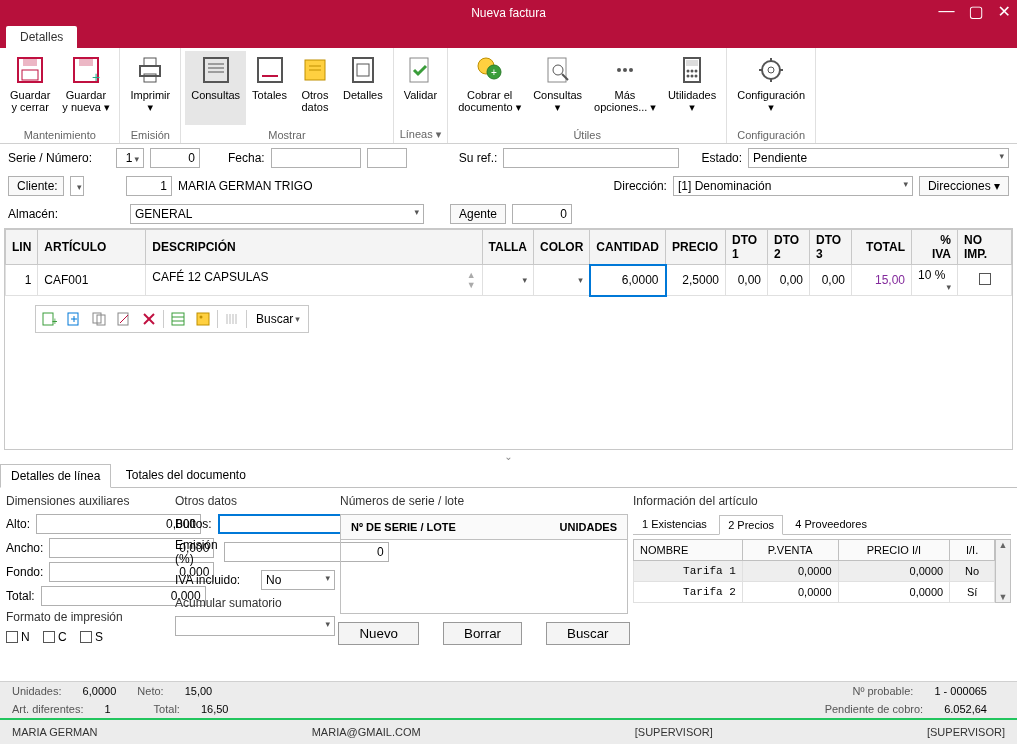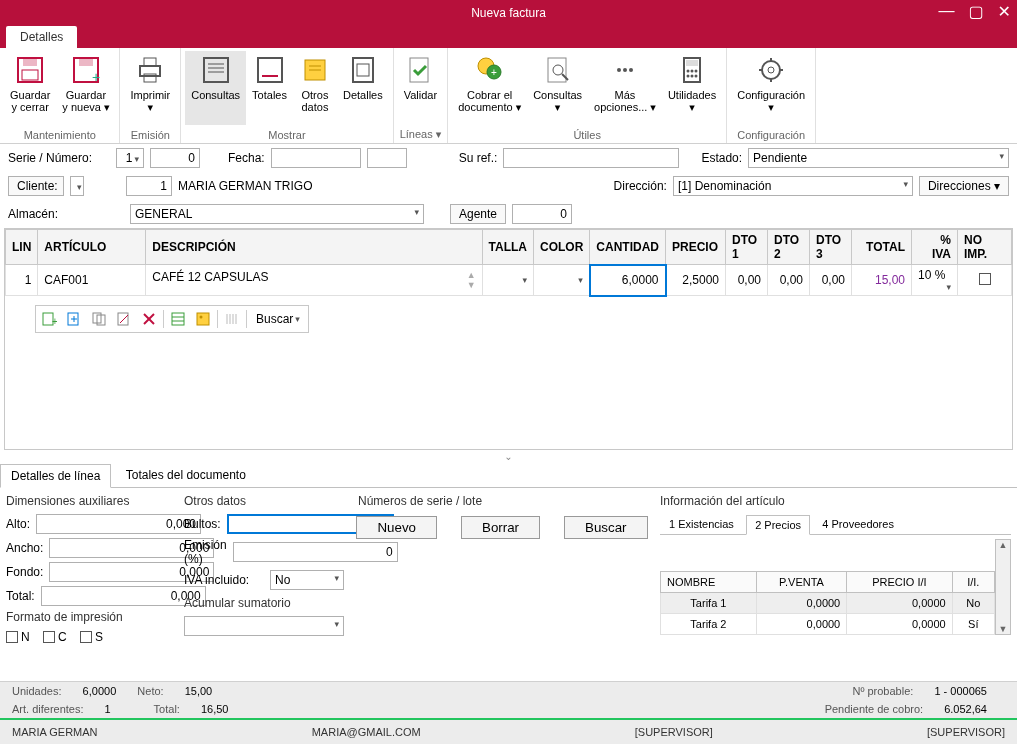--- a/index.html
+++ b/index.html
@@ -25,45 +25,45 @@
 .tbl th { background: #f4f4f4; border: 1px solid #c8c8c8; padding: 3px 6px; font-weight: bold; text-align: left; font-size: 12px; }
 .tbl td { border: 1px solid #e0e0e0; padding: 3px 6px; height: 22px; }
 .tbl .num { text-align: right; }
 .grid-wrap { border: 1px solid #c8c8c8; margin: 0 4px; height: 222px; position: relative; background: #fff; }
 .toolbar { display: flex; align-items: center; gap: 3px; border: 1px solid #c8c8c8; padding: 2px; margin: 8px 0 0 30px; width: fit-content; }
 .toolbar .tbtn { width: 22px; height: 22px; display: flex; align-items: center; justify-content: center; cursor: pointer; }
 .resizer { text-align: center; color: #888; font-size: 10px; padding: 1px; }
 .lowtabs { border-bottom: 1px solid #c0c0c0; }
 .lowtabs .lt { display: inline-block; padding: 4px 10px; cursor: pointer; border: 1px solid transparent; }
 .lowtabs .lt.active { border: 1px solid #c0c0c0; border-bottom: 1px solid #fff; background: #fff; position: relative; top: 1px; }
-.panel-row { display: flex; gap: 14px; padding: 6px 6px 0 6px; }
+.panel-row { display: flex; gap: 5px; padding: 6px 6px 0 6px; }
 .panel { }
 .panel h4 { font-weight: normal; color: #333; margin-bottom: 6px; font-size: 12px; }
 .fld { display: flex; align-items: center; margin-bottom: 4px; gap: 6px; }
 .fld label { width: 60px; }
 .fld input { flex: 1; text-align: right; }
 .btn { border: 1px solid #999; background: #f4f4f4; padding: 3px 20px; cursor: pointer; }
 .subtabs { border-bottom: 1px solid #c0c0c0; margin-bottom: 4px; }
 .subtabs .st { display: inline-block; padding: 3px 8px; border: 1px solid transparent; cursor: pointer; font-size: 11px; }
 .subtabs .st.active { border: 1px solid #c0c0c0; border-bottom: 1px solid #fff; background: #fff; position: relative; top: 1px; }
 .statusbar { position: absolute; bottom: 0; left: 0; right: 0; background: #ececec; border-top: 1px solid #d0d0d0; font-size: 11px; }
 .sb-row { display: flex; justify-content: space-between; padding: 3px 12px; }
 .sb-row div span { margin-right: 18px; color: #555; }
 .sb-user { display: flex; justify-content: space-between; padding: 6px 12px; border-top: 2px solid #22c55e; color: #333; }
 .highlight-cell { border: 2px solid #0078d7 !important; }
 .dropdown { display: inline-block; border: 1px solid #b0b0b0; padding: 2px 4px; position: relative; }
 .dd-arrow { font-size: 9px; color: #555; margin-left: 2px; }
 .chk { display: inline-flex; align-items: center; gap: 3px; margin-right: 10px; cursor:pointer;}
 .chk .box { width: 12px; height: 12px; border: 1px solid #555; display: inline-block; }
 .serie-lote-box { border: 1px solid #c0c0c0; height: 100px; }
 .serie-lote-box .hdr { display: flex; justify-content: space-between; padding: 6px 10px; border-bottom: 1px solid #c0c0c0; background: #fafafa; font-weight: bold; font-size: 11px; }
-.info-tbl { width: 100%; border-collapse: collapse; font-size: 11px; border: 1px solid #c0c0c0; margin-top: 32px; }
+.info-tbl { width: 100%; border-collapse: collapse; font-size: 11px; border: 1px solid #c0c0c0; }
 .info-tbl th { background: #fafafa; border: 1px solid #c0c0c0; padding: 4px 6px; font-weight: normal; }
 .info-tbl td { border: 1px solid #e0e0e0; padding: 4px 6px; text-align: right; }
-.info-tbl td.name { text-align: center; }
+.info-tbl td.name { text-align: right; font-family: Liberation Mono, monospace; }
 svg { display: block; }
 </style>
 </head>
 <body>
 
 <div class="titlebar">
   <span class="title">Nueva factura</span>
   <div class="winbtns">
     <span>—</span>
     <span>▢</span>
@@ -443,20 +443,26 @@
       </div>
     <div class="fld">
         <label style="width:80px">IVA incluido:</label>
         <span class="dropdown" style="flex:1"><span>No</span><span class="dd-arrow" style="float:right">▾</span></span>
       </div>
     <h4 style="margin-top:6px">Acumular sumatorio</h4>
     <span class="dropdown" style="width:100%;height:20px"><span class="dd-arrow" style="float:right">▾</span></span>
   </div>
   <div class="panel" style="width:288px">
     <h4>Números de serie / lote</h4>
+    <div class="serie-lote-box">
+      <div class="hdr">
+          <span>Nº DE SERIE / LOTE</span>
+          <span>UNIDADES</span>
+        </div>
+    </div>
     <div style="display:flex;gap:24px;margin-top:8px;justify-content:center">
       <button class="btn">Nuevo</button>
       <button class="btn">Borrar</button>
       <button class="btn">Buscar</button>
     </div>
   </div>
   <div class="panel" style="flex:1">
     <h4>Información del artículo</h4>
     <div class="subtabs">
       <span class="st">1 Existencias</span>

